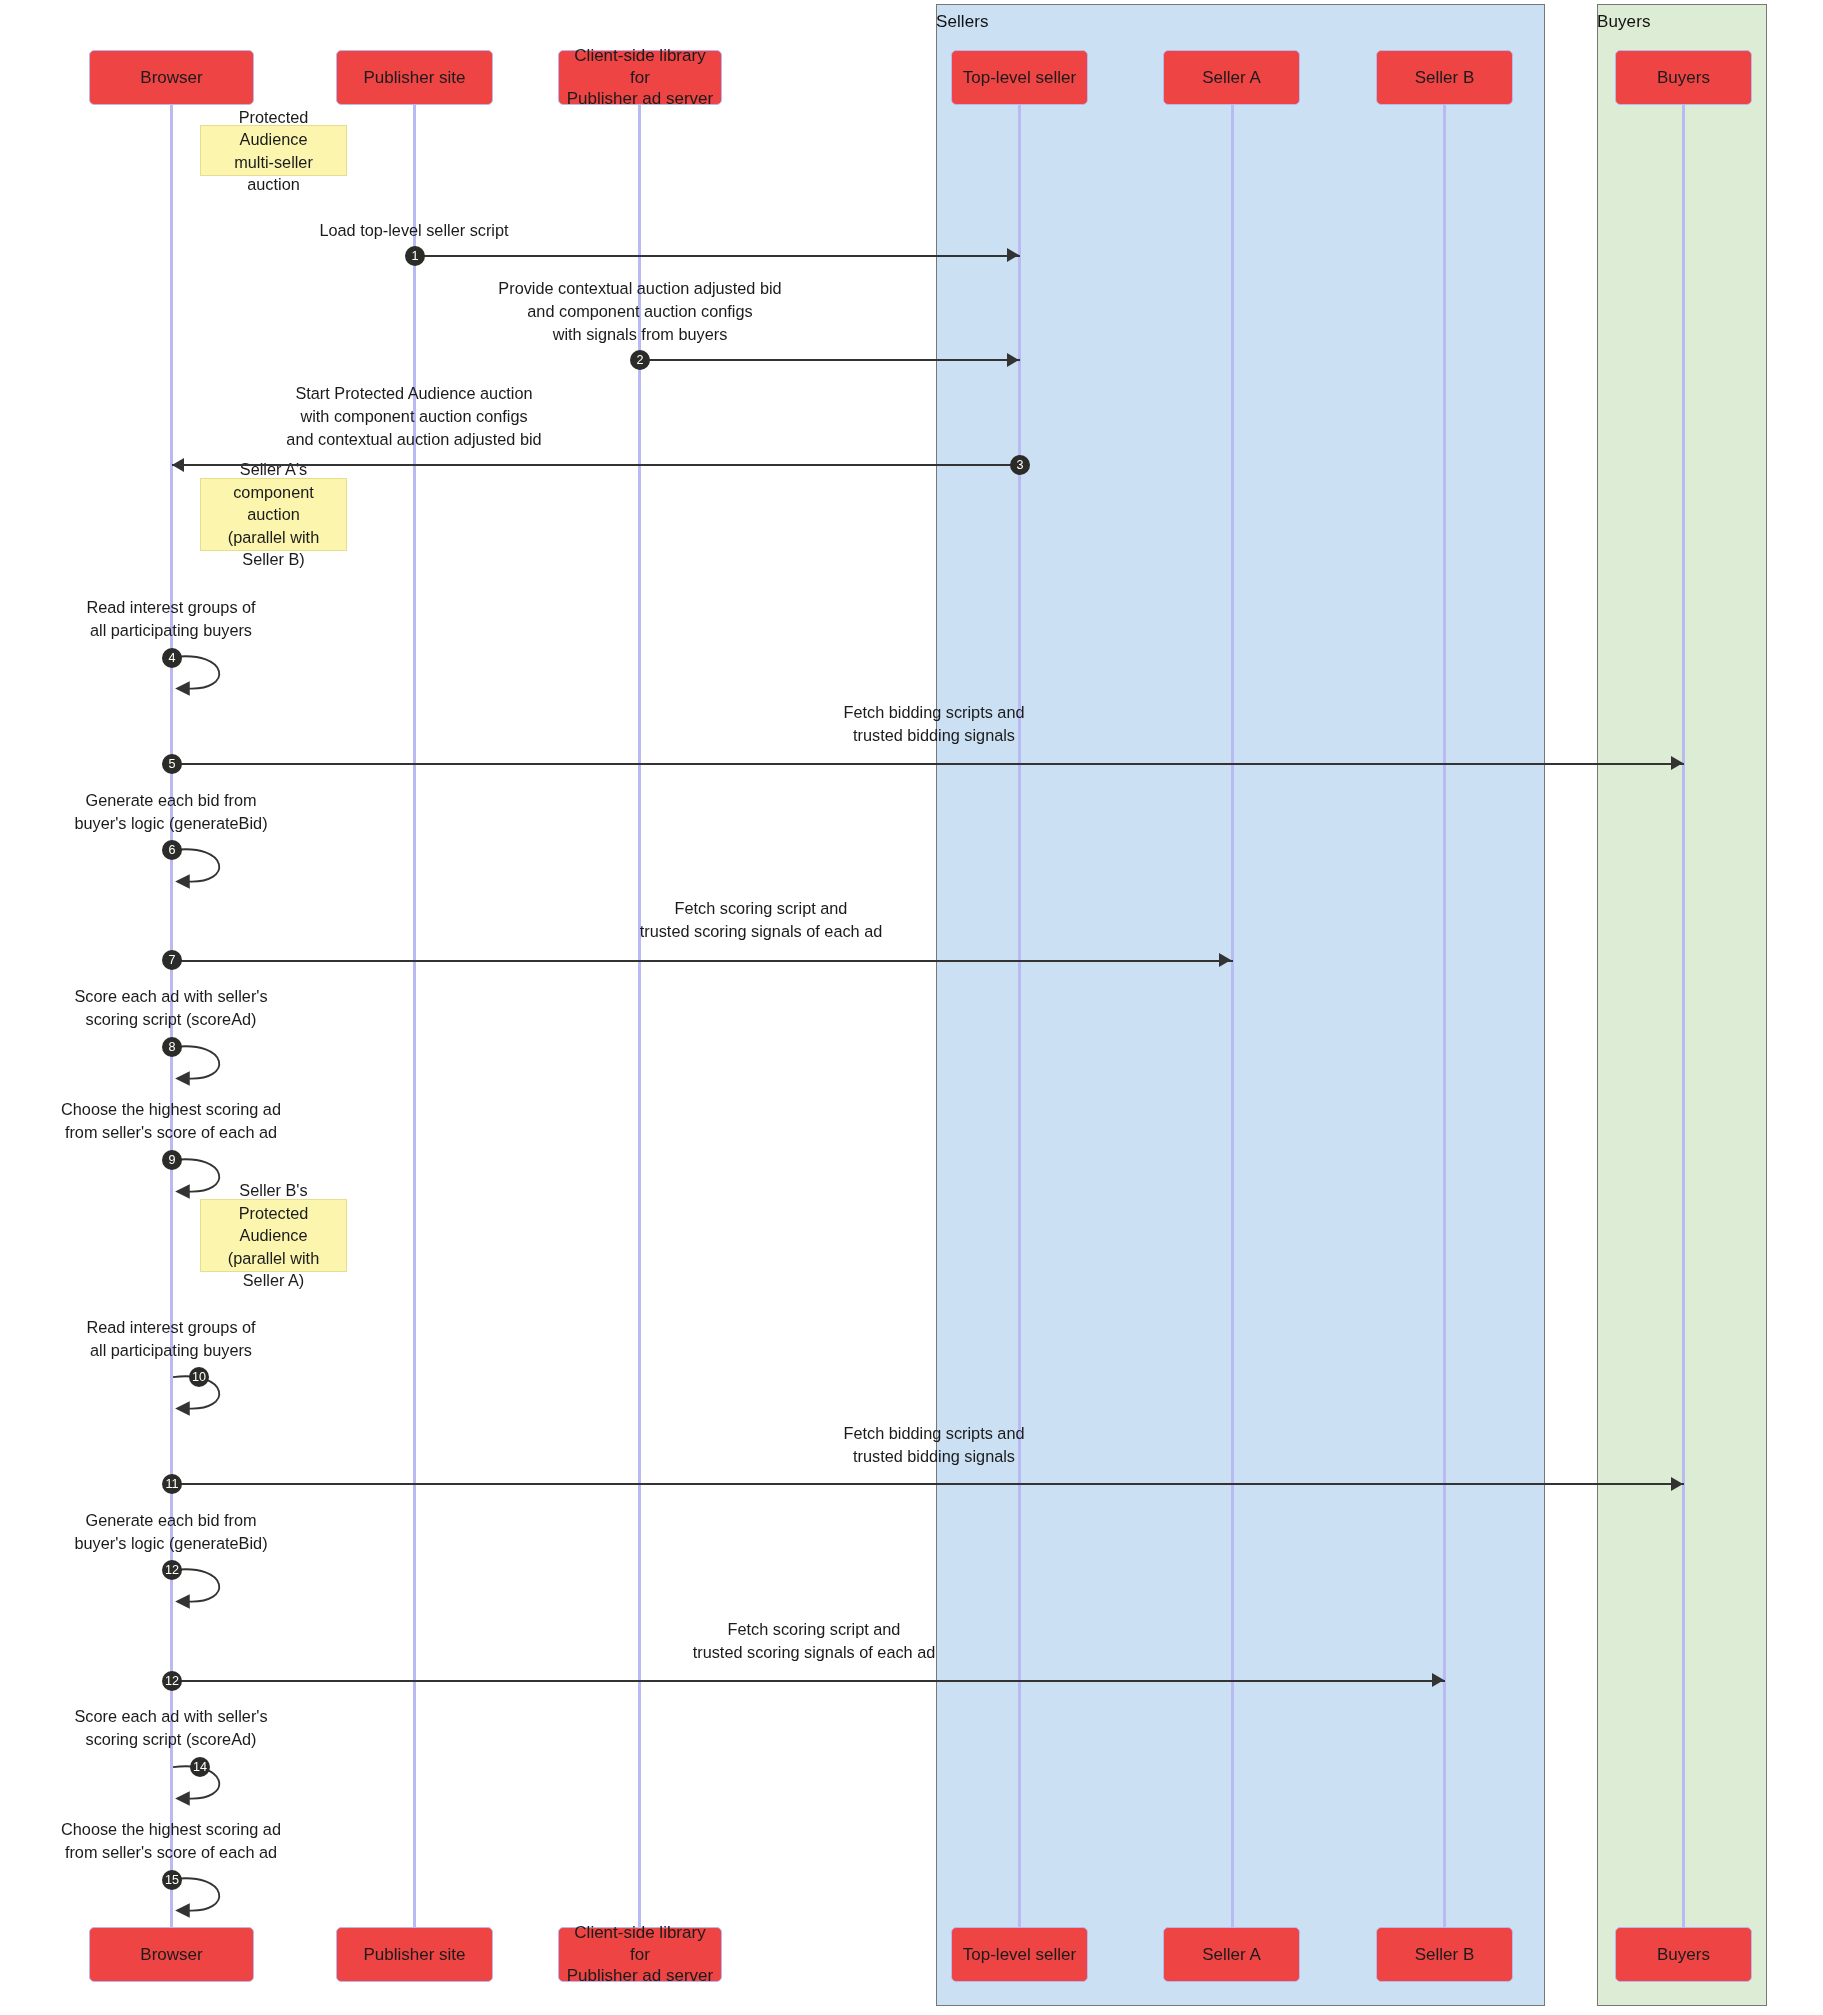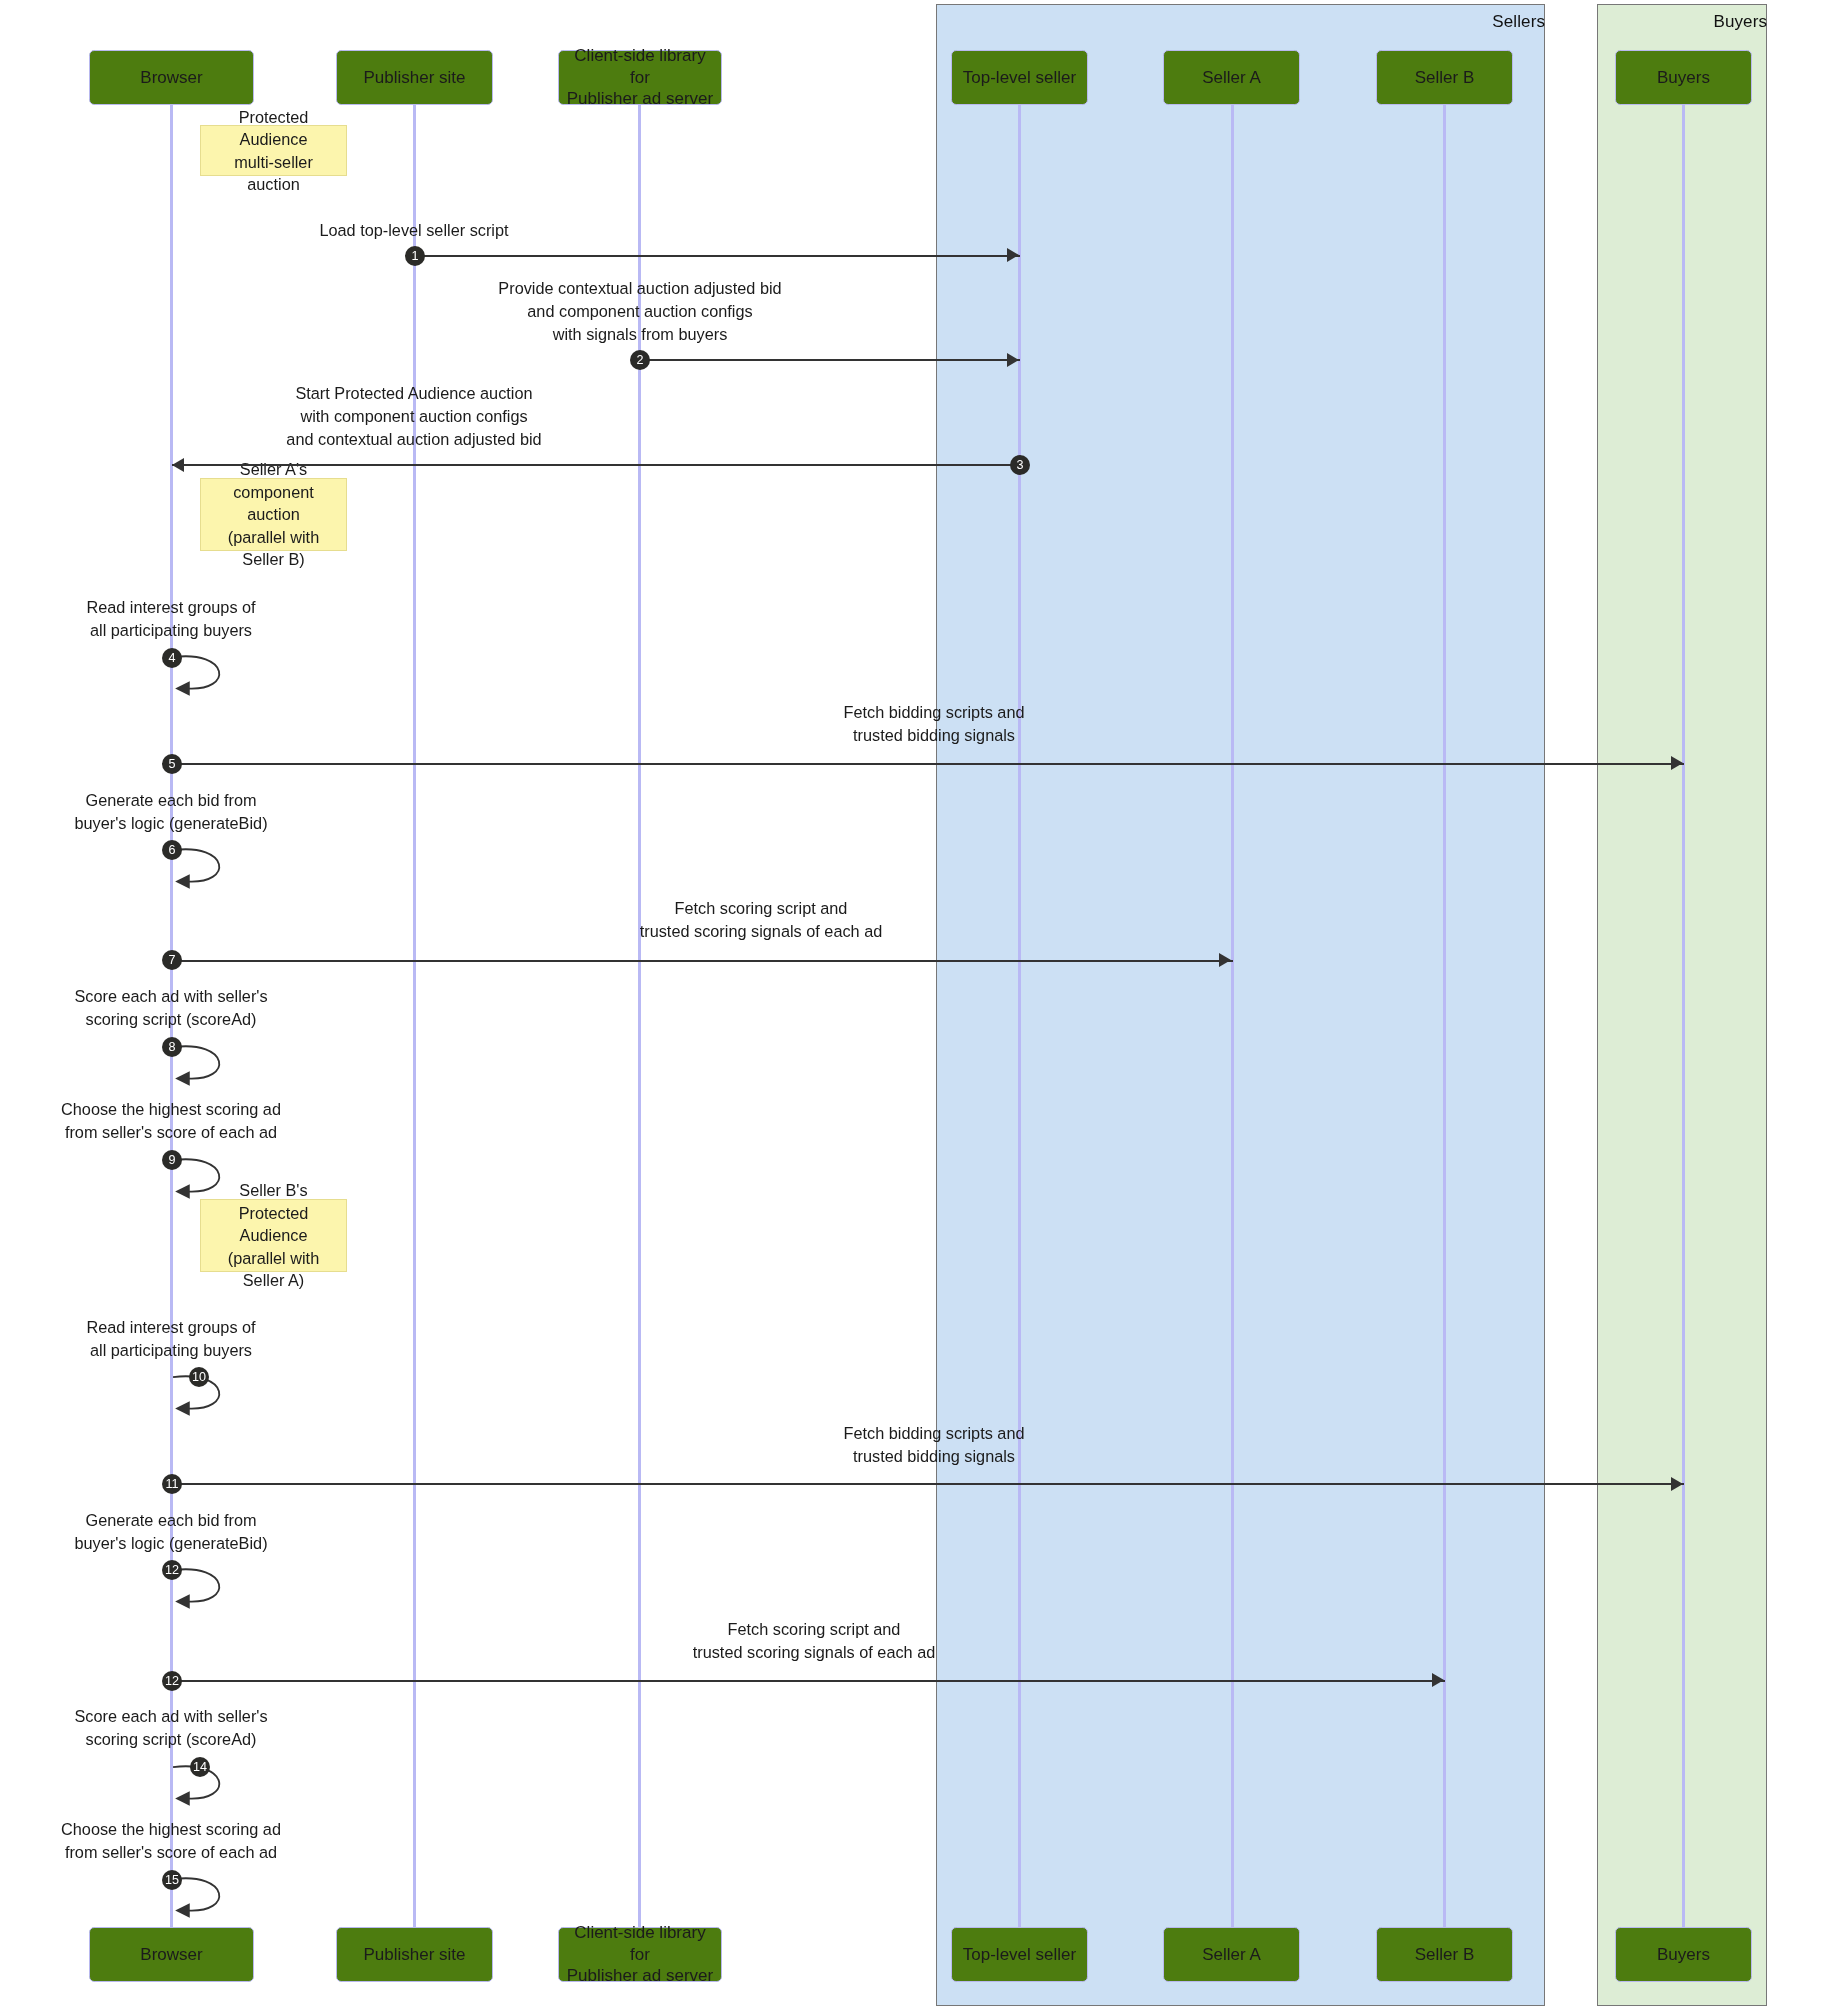--- a/index.html
+++ b/index.html
@@ -1,24 +1,24 @@
 <!DOCTYPE html>
 <html style="font-size:8.4px"><head>
 <meta charset="utf-8">
 <style>
   html,body{margin:0;padding:0;background:#ffffff;}
   body{font-family:"Liberation Sans","DejaVu Sans",sans-serif;}
   #stage{position:relative;width:1823px;height:2015px;background:#ffffff;overflow:hidden;}
 
   
   .group-box{position:absolute;box-sizing:border-box;border:1px solid #777777;}
-  .group-label{position:absolute;width:100%;text-align:right;font-size:17px;color:#111111;letter-spacing:0.1px;}
+  .group-label{position:absolute;width:100%;text-align:left;font-size:17px;color:#111111;letter-spacing:0.1px;}
 
   
-  .actor{position:absolute;box-sizing:border-box;background:#4d7c0f;border:1px solid #b8b8ee;
+  .actor{position:absolute;box-sizing:border-box;background:#ef4444;border:1px solid #b8b8ee;
          border-radius:5.2px;display:flex;align-items:center;justify-content:center;text-align:center;
          font-size:17px;color:#1b1b1b;line-height:1.26;padding:2.1px 4.2px;}
 
   
   .lifeline{position:absolute;width:3.1px;background:#b9b9f4;}
 
   
   .note{position:absolute;box-sizing:border-box;background:#FCF5AD;border:1px solid #e6dd8f;
         display:flex;align-items:center;justify-content:center;text-align:center;
         font-size:16.3px;color:#1b1b1b;line-height:1.38;padding:3.1px 5.2px;}

